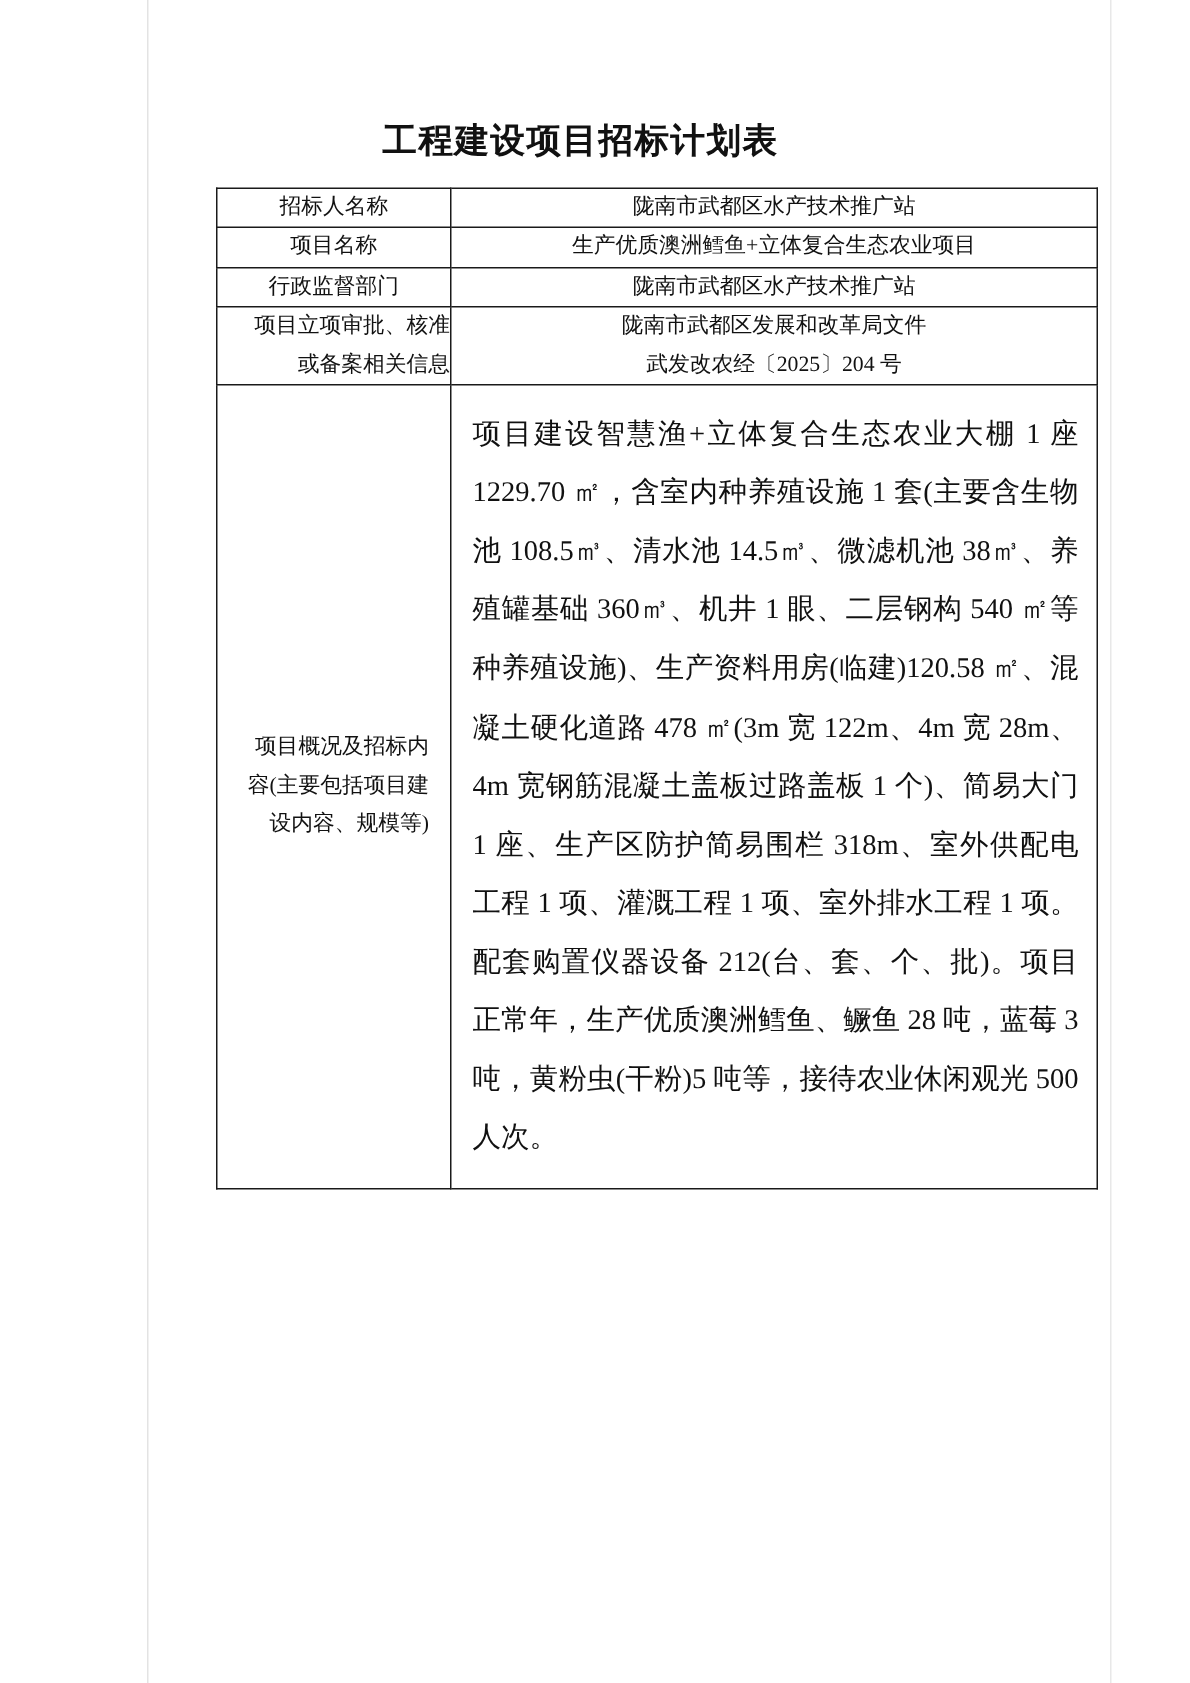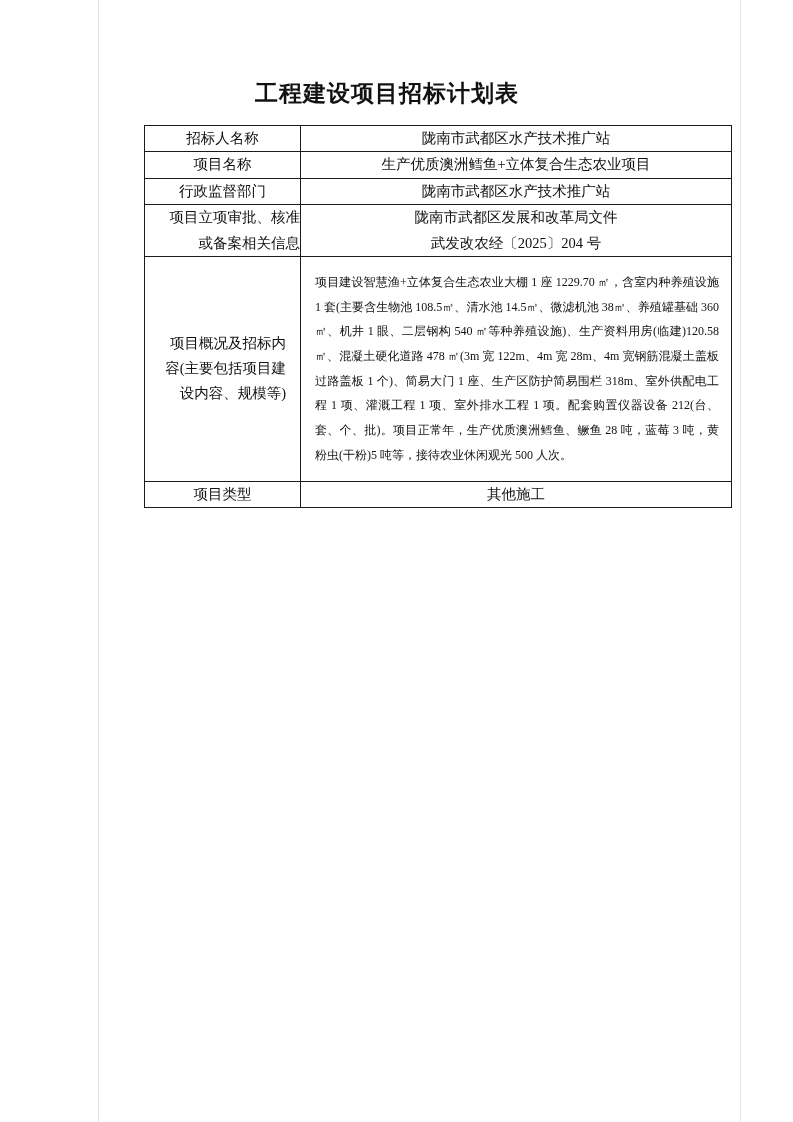--- a/index.html
+++ b/index.html
@@ -85,21 +85,21 @@
   }
   
   td.label-cell.tall {
     vertical-align: middle;
     padding: 24px 14px;
   }
   td.value-cell.body {
     text-align: left;
     padding: 13px 12px 13px 14px;
     line-height: 2.06;
-    font-size: 12px;
+    font-size: 19px;
     text-align: justify;
     text-justify: inter-ideograph;
   }
   .body-text {
     display: block;
   }
 </style>
 </head>
 <body>
 
@@ -137,20 +137,16 @@
       <tr>
         <td class="label-cell tall">
           <span class="label-line">项目概况及招标内</span>
           <span class="label-line">容(主要包括项目建</span>
           <span class="label-line">设内容、规模等)</span>
         </td>
         <td class="value-cell body">
           <span class="body-text">项目建设智慧渔+立体复合生态农业大棚 1 座 1229.70 ㎡，含室内种养殖设施 1 套(主要含生物池 108.5㎥、清水池 14.5㎥、微滤机池 38㎥、养殖罐基础 360㎥、机井 1 眼、二层钢构 540 ㎡等种养殖设施)、生产资料用房(临建)120.58 ㎡、混凝土硬化道路 478 ㎡(3m 宽 122m、4m 宽 28m、4m 宽钢筋混凝土盖板过路盖板 1 个)、简易大门 1 座、生产区防护简易围栏 318m、室外供配电工程 1 项、灌溉工程 1 项、室外排水工程 1 项。配套购置仪器设备 212(台、套、个、批)。项目正常年，生产优质澳洲鳕鱼、鳜鱼 28 吨，蓝莓 3 吨，黄粉虫(干粉)5 吨等，接待农业休闲观光 500 人次。</span>
         </td>
       </tr>
-      <tr>
-        <td class="label-cell">项目类型</td>
-        <td class="value-cell">其他施工</td>
-      </tr>
     </tbody>
   </table>
 
 </div>
 
 </body></html>

